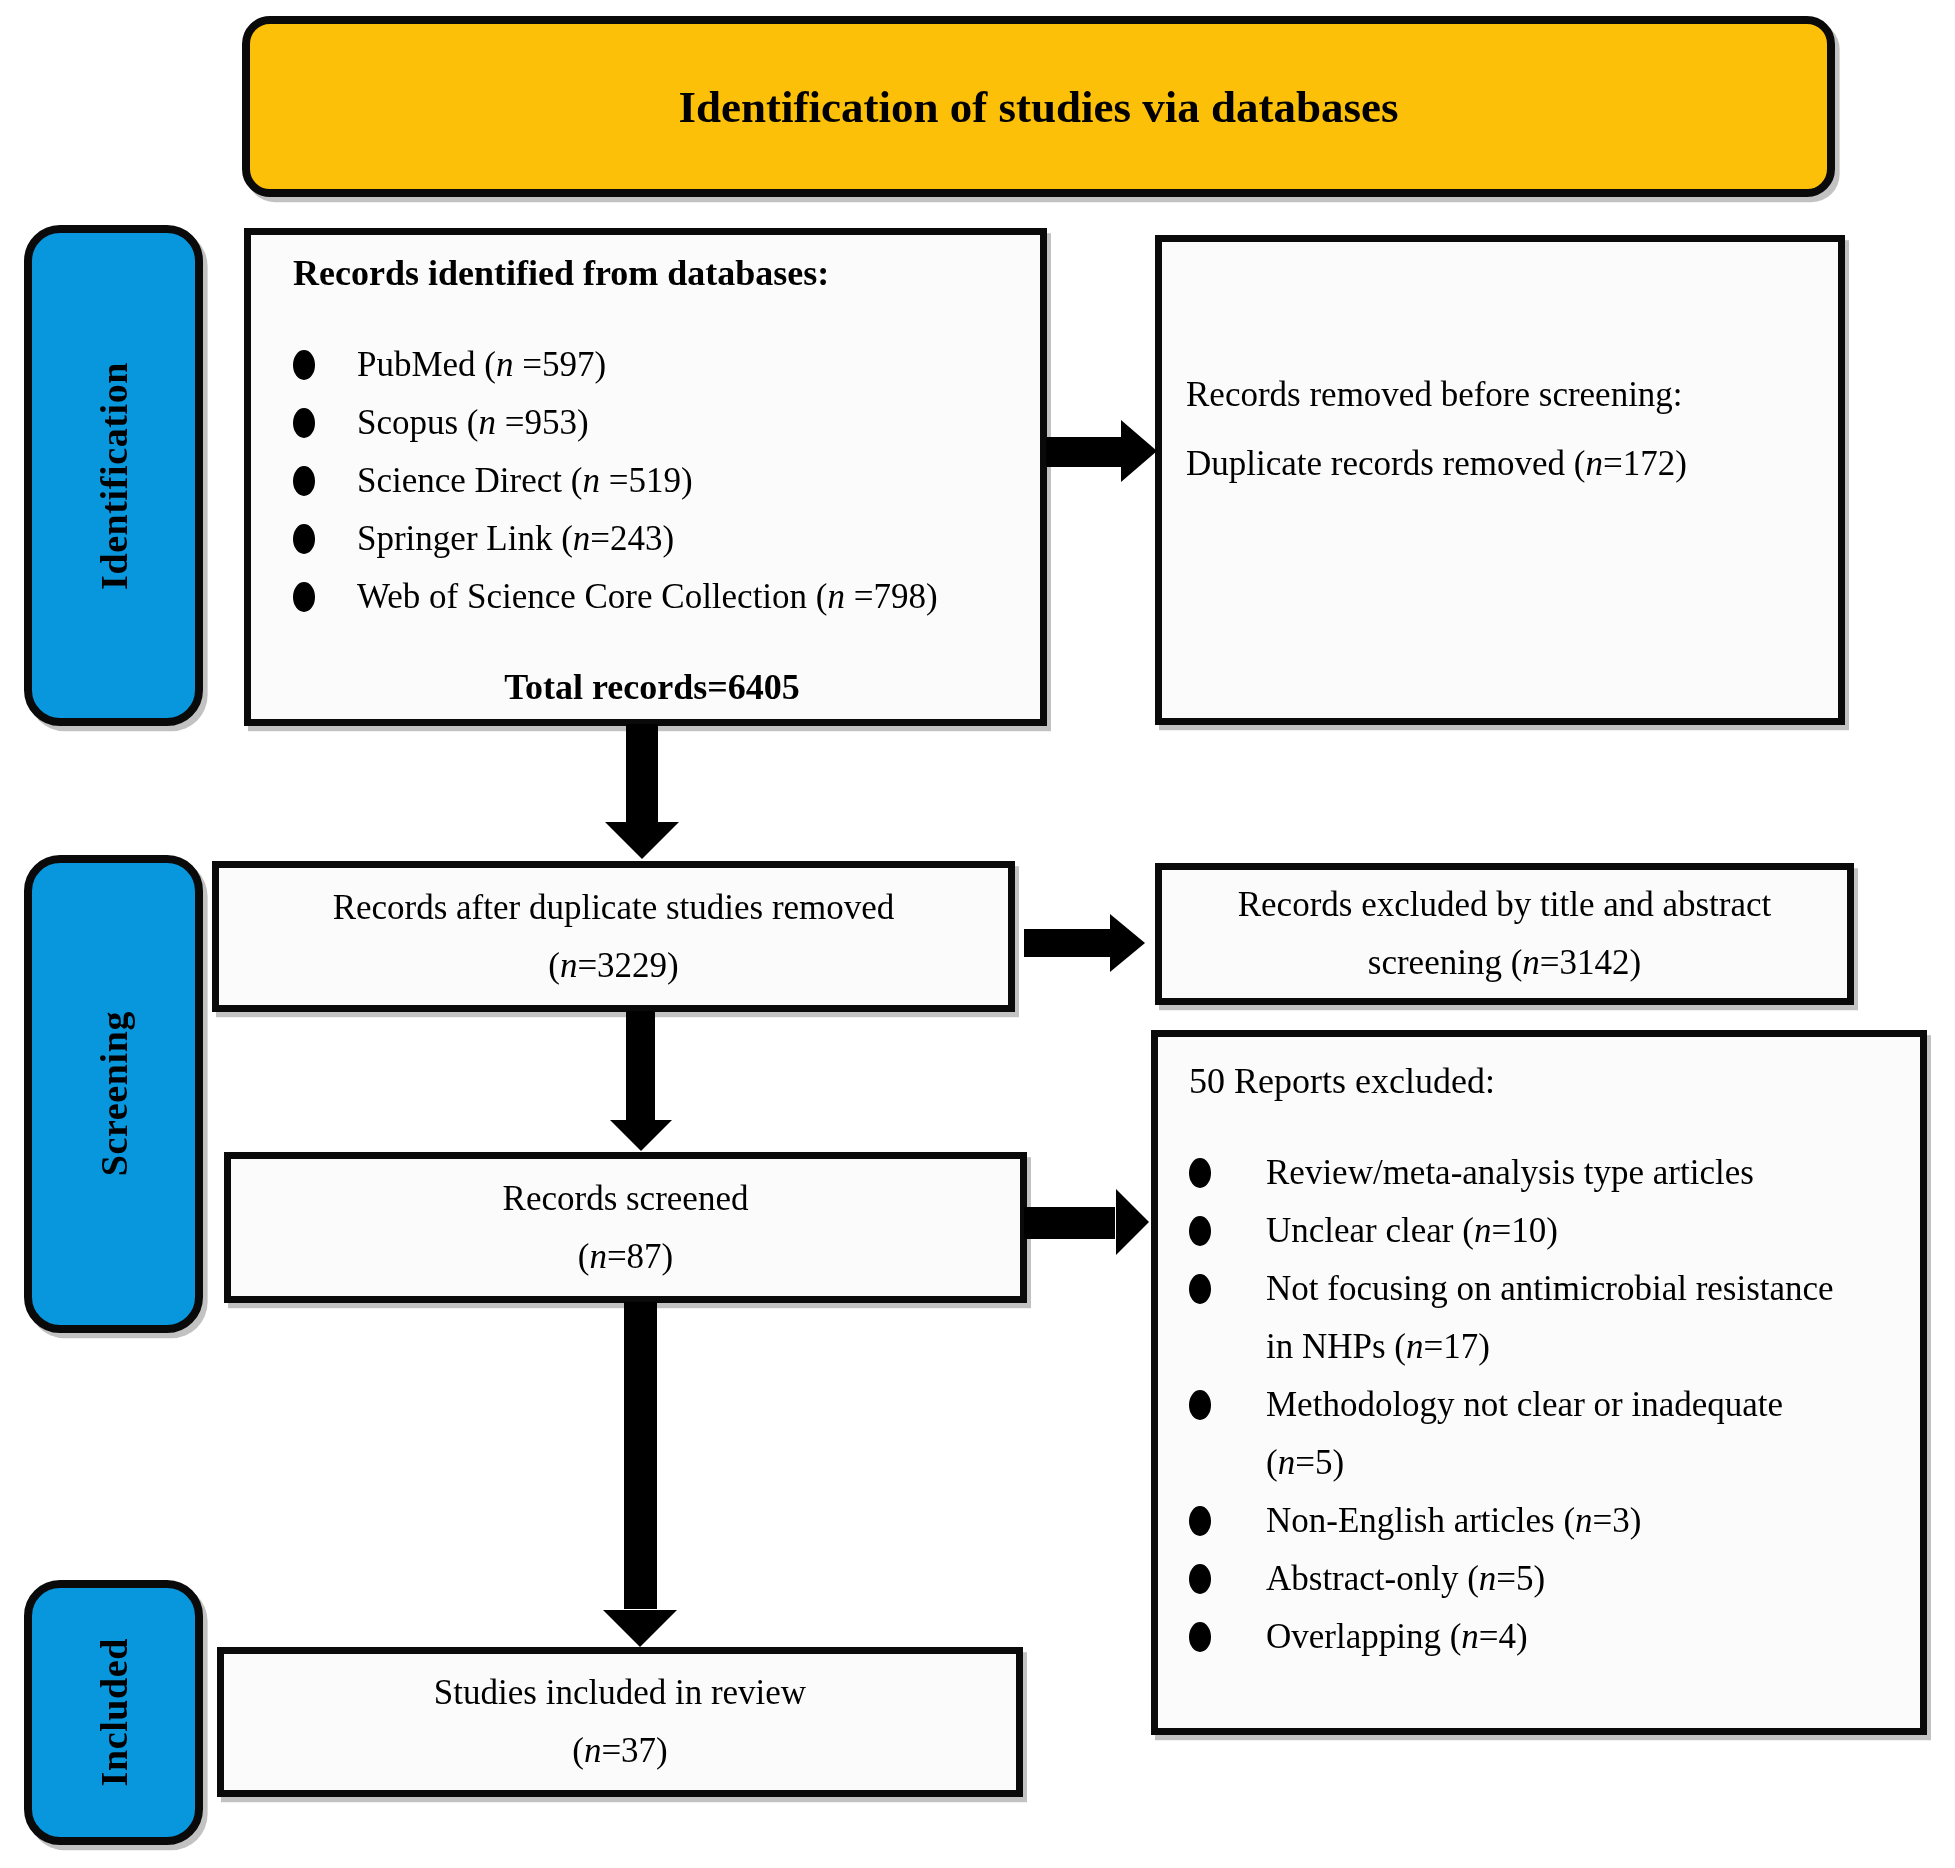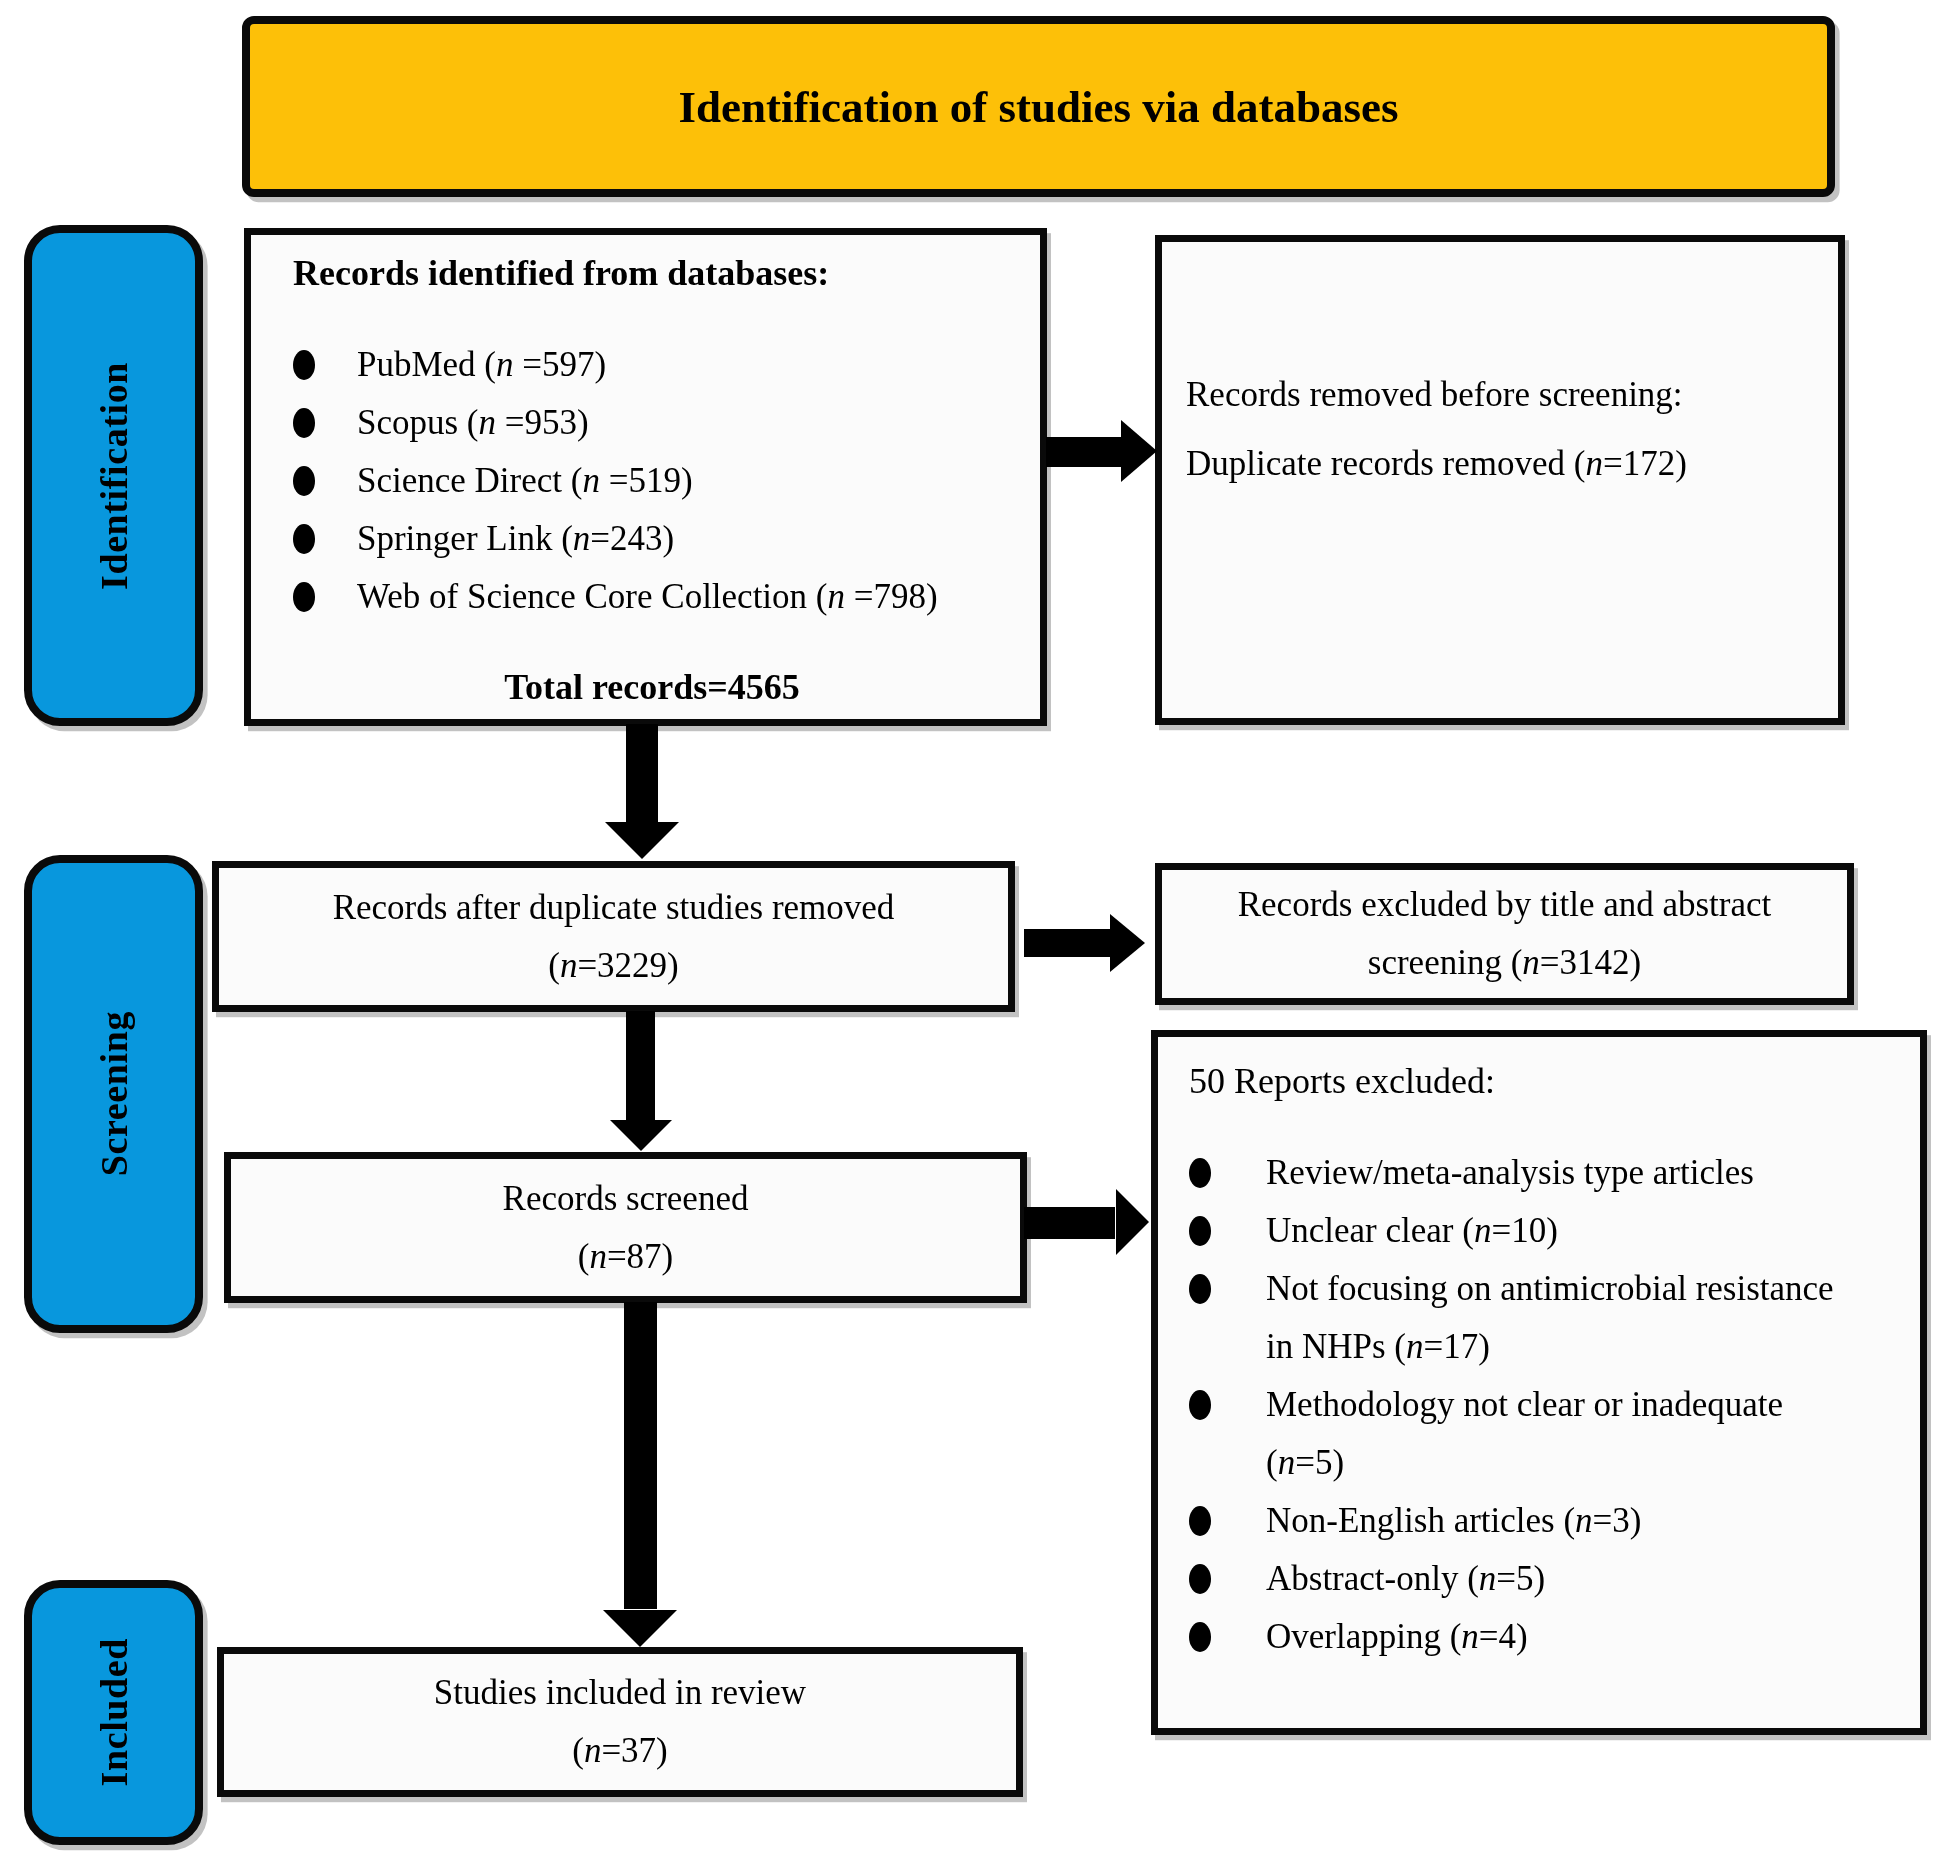--- a/index.html
+++ b/index.html
@@ -4,21 +4,21 @@
 <title>PRISMA Flow Diagram</title>
 <style>
   html,body{margin:0;padding:0;background:#ffffff;}
   .canvas{
     position:relative;width:1955px;height:1869px;background:#ffffff;
     font-family:"Liberation Serif","DejaVu Serif",serif;color:#000;overflow:hidden;
   }
   
   .banner{
     position:absolute;left:242px;top:16px;width:1593px;height:181px;
-    background:#FDC008;border:8px solid #0a0a0a;border-radius:12px;
+    background:#FDC008;border:8px solid #0a0a0a;border-radius:28px;
     box-sizing:border-box;display:flex;align-items:center;justify-content:center;
     font-weight:bold;font-size:45px;box-shadow:4.6px 5.2px 0 rgba(80,80,80,0.35);
   }
   
   .stage{
     position:absolute;left:24px;width:179px;background:#0897DD;
     border:8.7px solid #0a0a0a;border-radius:36px;box-sizing:border-box;
     display:flex;align-items:center;justify-content:center;
     box-shadow:4.6px 5.2px 0 rgba(80,80,80,0.35);
   }
@@ -100,21 +100,21 @@
       </div>
       <div class="li">
         <span class="dot"></span>
         <div class="lt"><span>Springer Link (</span><i>n</i><span>=243)</span></div>
       </div>
       <div class="li">
         <span class="dot"></span>
         <div class="lt"><span>Web of Science Core Collection (</span><i>n</i><span> =798)</span></div>
       </div>
     </div>
-    <div class="total">Total records=4565</div>
+    <div class="total">Total records=6405</div>
   </div>
 
   <div class="wbox" id="box-removed">
     <div>Records removed before screening:</div>
     <div><span>Duplicate records removed (</span><i>n</i><span>=172)</span></div>
   </div>
 
   <div class="wbox center2" id="box-afterdup">
     <div>Records after duplicate studies removed</div>
     <div><span>(</span><i>n</i><span>=3229)</span></div>

